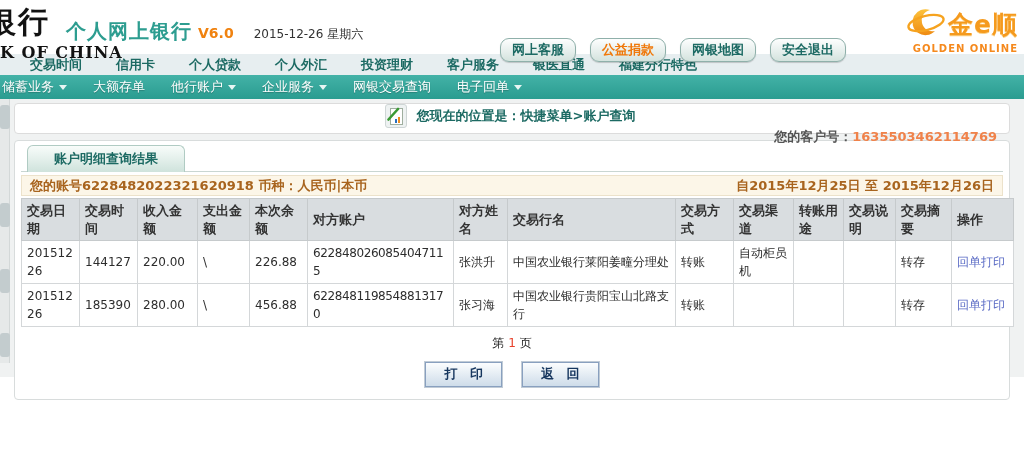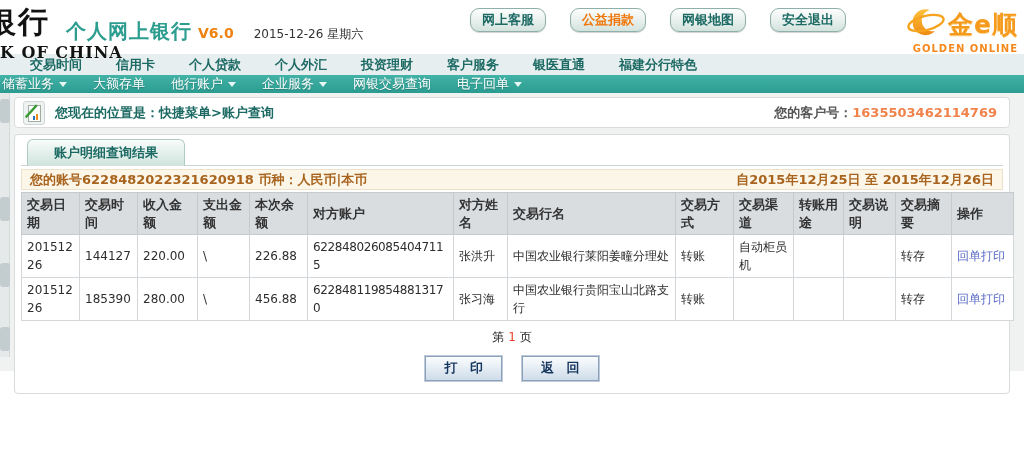--- a/index.html
+++ b/index.html
@@ -8,45 +8,45 @@
 
   
   .top-header { position:relative; height:54px; background:#fff; }
   .bank-logo { position:absolute; left:-14px; top:2px; width:175px; }
   .bank-logo .cn { font-family:"DejaVu Serif","Liberation Serif",serif; font-size:30px; font-weight:bold; color:#121212; letter-spacing:2px; }
   .bank-logo .en { font-family:"DejaVu Serif","Liberation Serif",serif; font-size:16px; font-weight:bold; color:#121212; letter-spacing:1px; margin-left:14px; }
   .title-wrap { position:absolute; left:66px; top:18px; display:flex; align-items:baseline; gap:6px; }
   .product-title { font-size:20px; font-weight:bold; color:#2d9d90; letter-spacing:1px; }
   .version { font-size:14px; font-weight:bold; color:#f0820f; }
   .hdr-date { font-size:12px; color:#333; margin-left:14px; }
-  .quick-links { position:absolute; right:178px; top:8px; display:flex; gap:24px; }
+  .quick-links { position:absolute; right:178px; top:38px; display:flex; gap:14px; }
   .qbtn { display:inline-block; padding:2px 11px; font-size:13px; font-weight:bold; color:#1c6a63;
     background:linear-gradient(#fdfefe,#d4e3de); border:1px solid #8fb0aa; border-radius:9px;
     box-shadow:0 1px 1px rgba(0,0,0,.18); cursor:pointer; white-space:nowrap; }
   .qbtn.hl { color:#f0780a; }
   .golden-logo { position:absolute; right:6px; top:4px; width:158px; text-align:right; }
   .golden-row { display:flex; align-items:center; justify-content:flex-end; gap:2px; }
   .golden-cn { font-size:25px; font-weight:bold; color:#f59a1d; text-shadow:0 1px 0 #fbd28a; letter-spacing:1px; }
   .golden-en { font-size:10px; font-weight:bold; color:#f5891d; letter-spacing:1px; margin-top:-2px; }
 
   
   .main-menu { height:21px; background:#e7eef0; display:flex; align-items:center; gap:34px; padding:0 0 0 30px; }
   .mitem { font-size:13px; font-weight:bold; color:#1c6a63; cursor:pointer; white-space:nowrap; }
-  .sub-nav { height:18px; background:linear-gradient(#43b2a7,#2a9c90); display:flex; align-items:center; gap:26px; padding-left:2px; }
+  .sub-nav { height:24px; background:linear-gradient(#43b2a7,#2a9c90); display:flex; align-items:center; gap:26px; padding-left:2px; }
   .sitem { display:flex; align-items:center; gap:5px; color:#fff; font-size:13px; cursor:pointer; white-space:nowrap;
     text-shadow:0 1px 1px rgba(0,0,0,.25); }
   .caret { width:0; height:0; border-left:4px solid transparent; border-right:4px solid transparent; border-top:5px solid #e8f6f4; }
 
   
   .content { position:relative; background:#f0f2f2; height:278px; padding:4px 14px 0 14px; }
   .side-strip { position:absolute; left:0; top:0; width:10px; height:264px; background:#e6e9e9; border-right:1px solid #d3d8d8; }
   .handle { position:absolute; left:0; width:10px; height:24px; background:#c3ccce; border-radius:3px; cursor:pointer; }
 
   .crumb-bar { height:31px; background:#fff; border:1px solid #dcdcdc; border-radius:4px;
-    display:flex; align-items:center; padding:0 12px 0 8px; }
+    display:flex; align-items:center; padding:0 12px 0 8px;flex-direction:column; }
   .crumb-left { display:flex; align-items:center; gap:10px; }
   .crumb-icon { width:22px; height:24px; background:#eef2f2; border:1px solid #cfd6d6; border-radius:3px;
     display:flex; align-items:center; justify-content:center; }
   .crumb-text { font-size:13px; font-weight:bold; color:#1c6a63; }
   .crumb-right { margin-left:auto; font-size:13px; }
   .cust-label { color:#555; font-weight:bold; }
   .cust-num { color:#f0824a; font-weight:bold; }
 
   
   .result-panel { margin-top:6px; background:#fff; border:1px solid #d8dcdc; border-radius:4px; padding:0 6px 12px 6px; }

